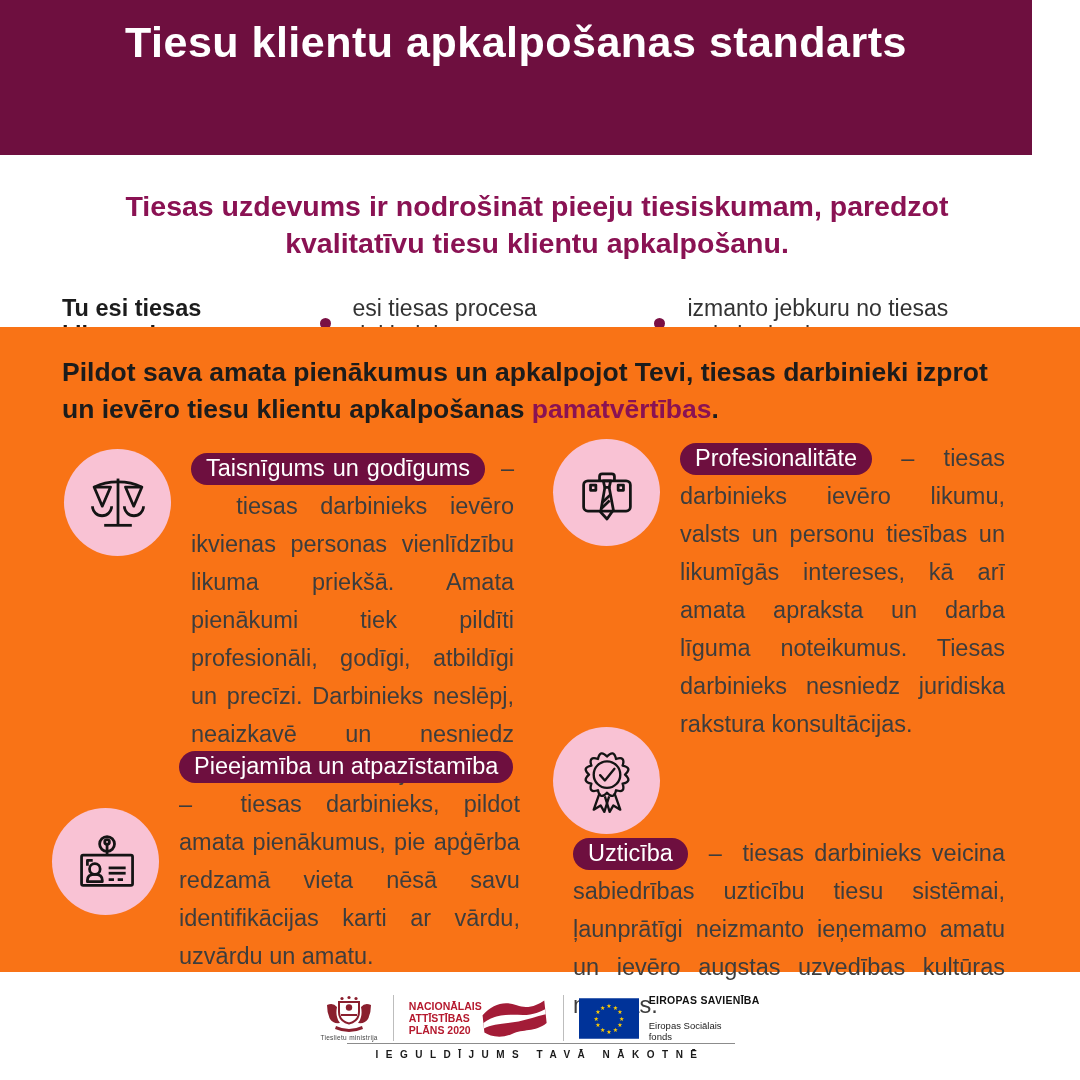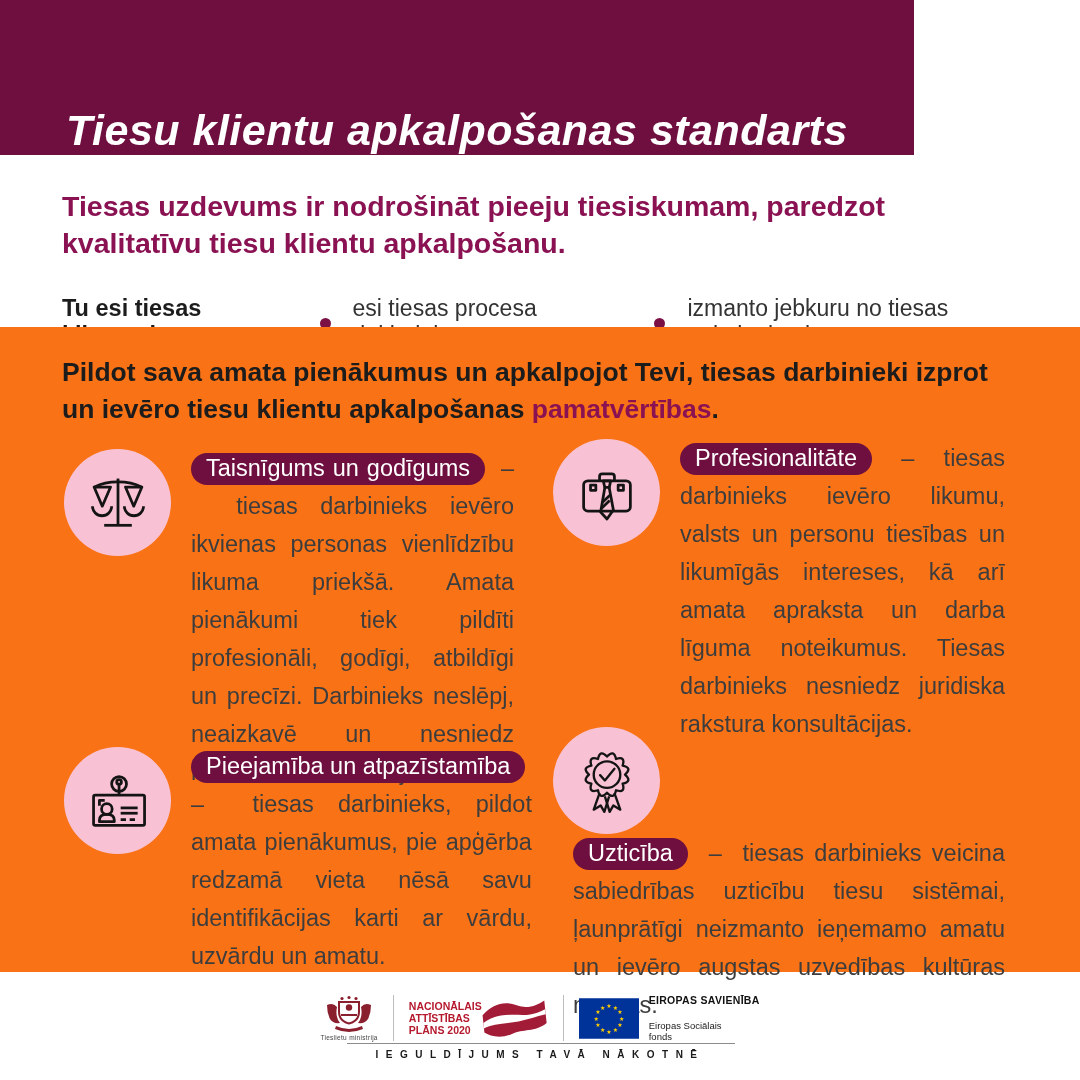--- a/index.html
+++ b/index.html
@@ -4,31 +4,31 @@
 <style>
   * { margin:0; padding:0; box-sizing:border-box; }
   html,body { background:#ffffff; }
   body { font-family:"Liberation Sans", sans-serif; }
   #page {
     position:relative; width:1080px; height:1080px; background:#ffffff;
     overflow:hidden; margin:0 auto;
   }
   
   .header {
-    position:absolute; top:0; left:0; width:914px; height:155px;
-    background:#6e0f3f; display:flex; align-items:flex-end; justify-content:center;font-style:italic;
+    position:absolute; top:0; left:0; width:1032px; height:155px;
+    background:#6e0f3f; display:flex; align-items:flex-start; justify-content:center;
   }
   .header h1 {
     color:#ffffff; font-size:43px; font-weight:700; letter-spacing:0.5px;
     padding-top:18px;
   }
   
   .intro { position:absolute; top:155px; left:0; width:1080px; height:172px; background:#ffffff; padding:33px 62px 0 62px; }
   .lead {
-    color:#8a1253; font-size:28.5px; font-weight:700; line-height:37px; max-width:950px;
+    color:#8a1253; font-size:28.5px; font-weight:700; line-height:37px; max-width:950px;text-align:center;
   }
   .client-row { display:flex; align-items:baseline; margin-top:33px; }
   .client-label { font-size:23.5px; font-weight:700; color:#1c1c1c; }
   .bullet-item { display:flex; align-items:baseline; }
   .bullet-item .dot {
     width:11px; height:11px; border-radius:50%; background:#7a1044;
     display:inline-block; flex-shrink:0; align-self:center; margin-top:2px;
   }
   .bullet-item .bullet-text { font-size:23px; color:#333333; margin-left:22px; }
   .b1 { margin-left:52px; }
@@ -39,21 +39,21 @@
   }
   .values-intro {
     position:absolute; top:27px; left:62px; width:950px;
     font-size:26.5px; font-weight:700; color:#1c1c1c; line-height:37px;
   }
   .values-intro .hl { color:#8a1253; }
   
   .card { position:absolute; display:flex; }
   .card-1 { top:122px; left:64px;  width:450px; }
   .card-2 { top:112px; left:553px; width:452px; }
-  .card-3 { top:420px; left:64px;  width:450px; }
+  .card-3 { top:420px; left:52px;  width:450px;align-items:center; }
   .card-4 { top:400px; left:553px; width:452px;flex-direction:column; }
   .icon-circle {
     width:107px; height:107px; border-radius:50%; background:#f9c2d4;
     display:flex; align-items:center; justify-content:center; flex-shrink:0;
   }
   .icon-circle svg { width:68px; height:68px; }
   .card-text { margin-left:20px; flex:1; }
   .card-text p {
     font-size:23.5px; line-height:38px; color:#3d3d3d; text-align:justify;
   }

